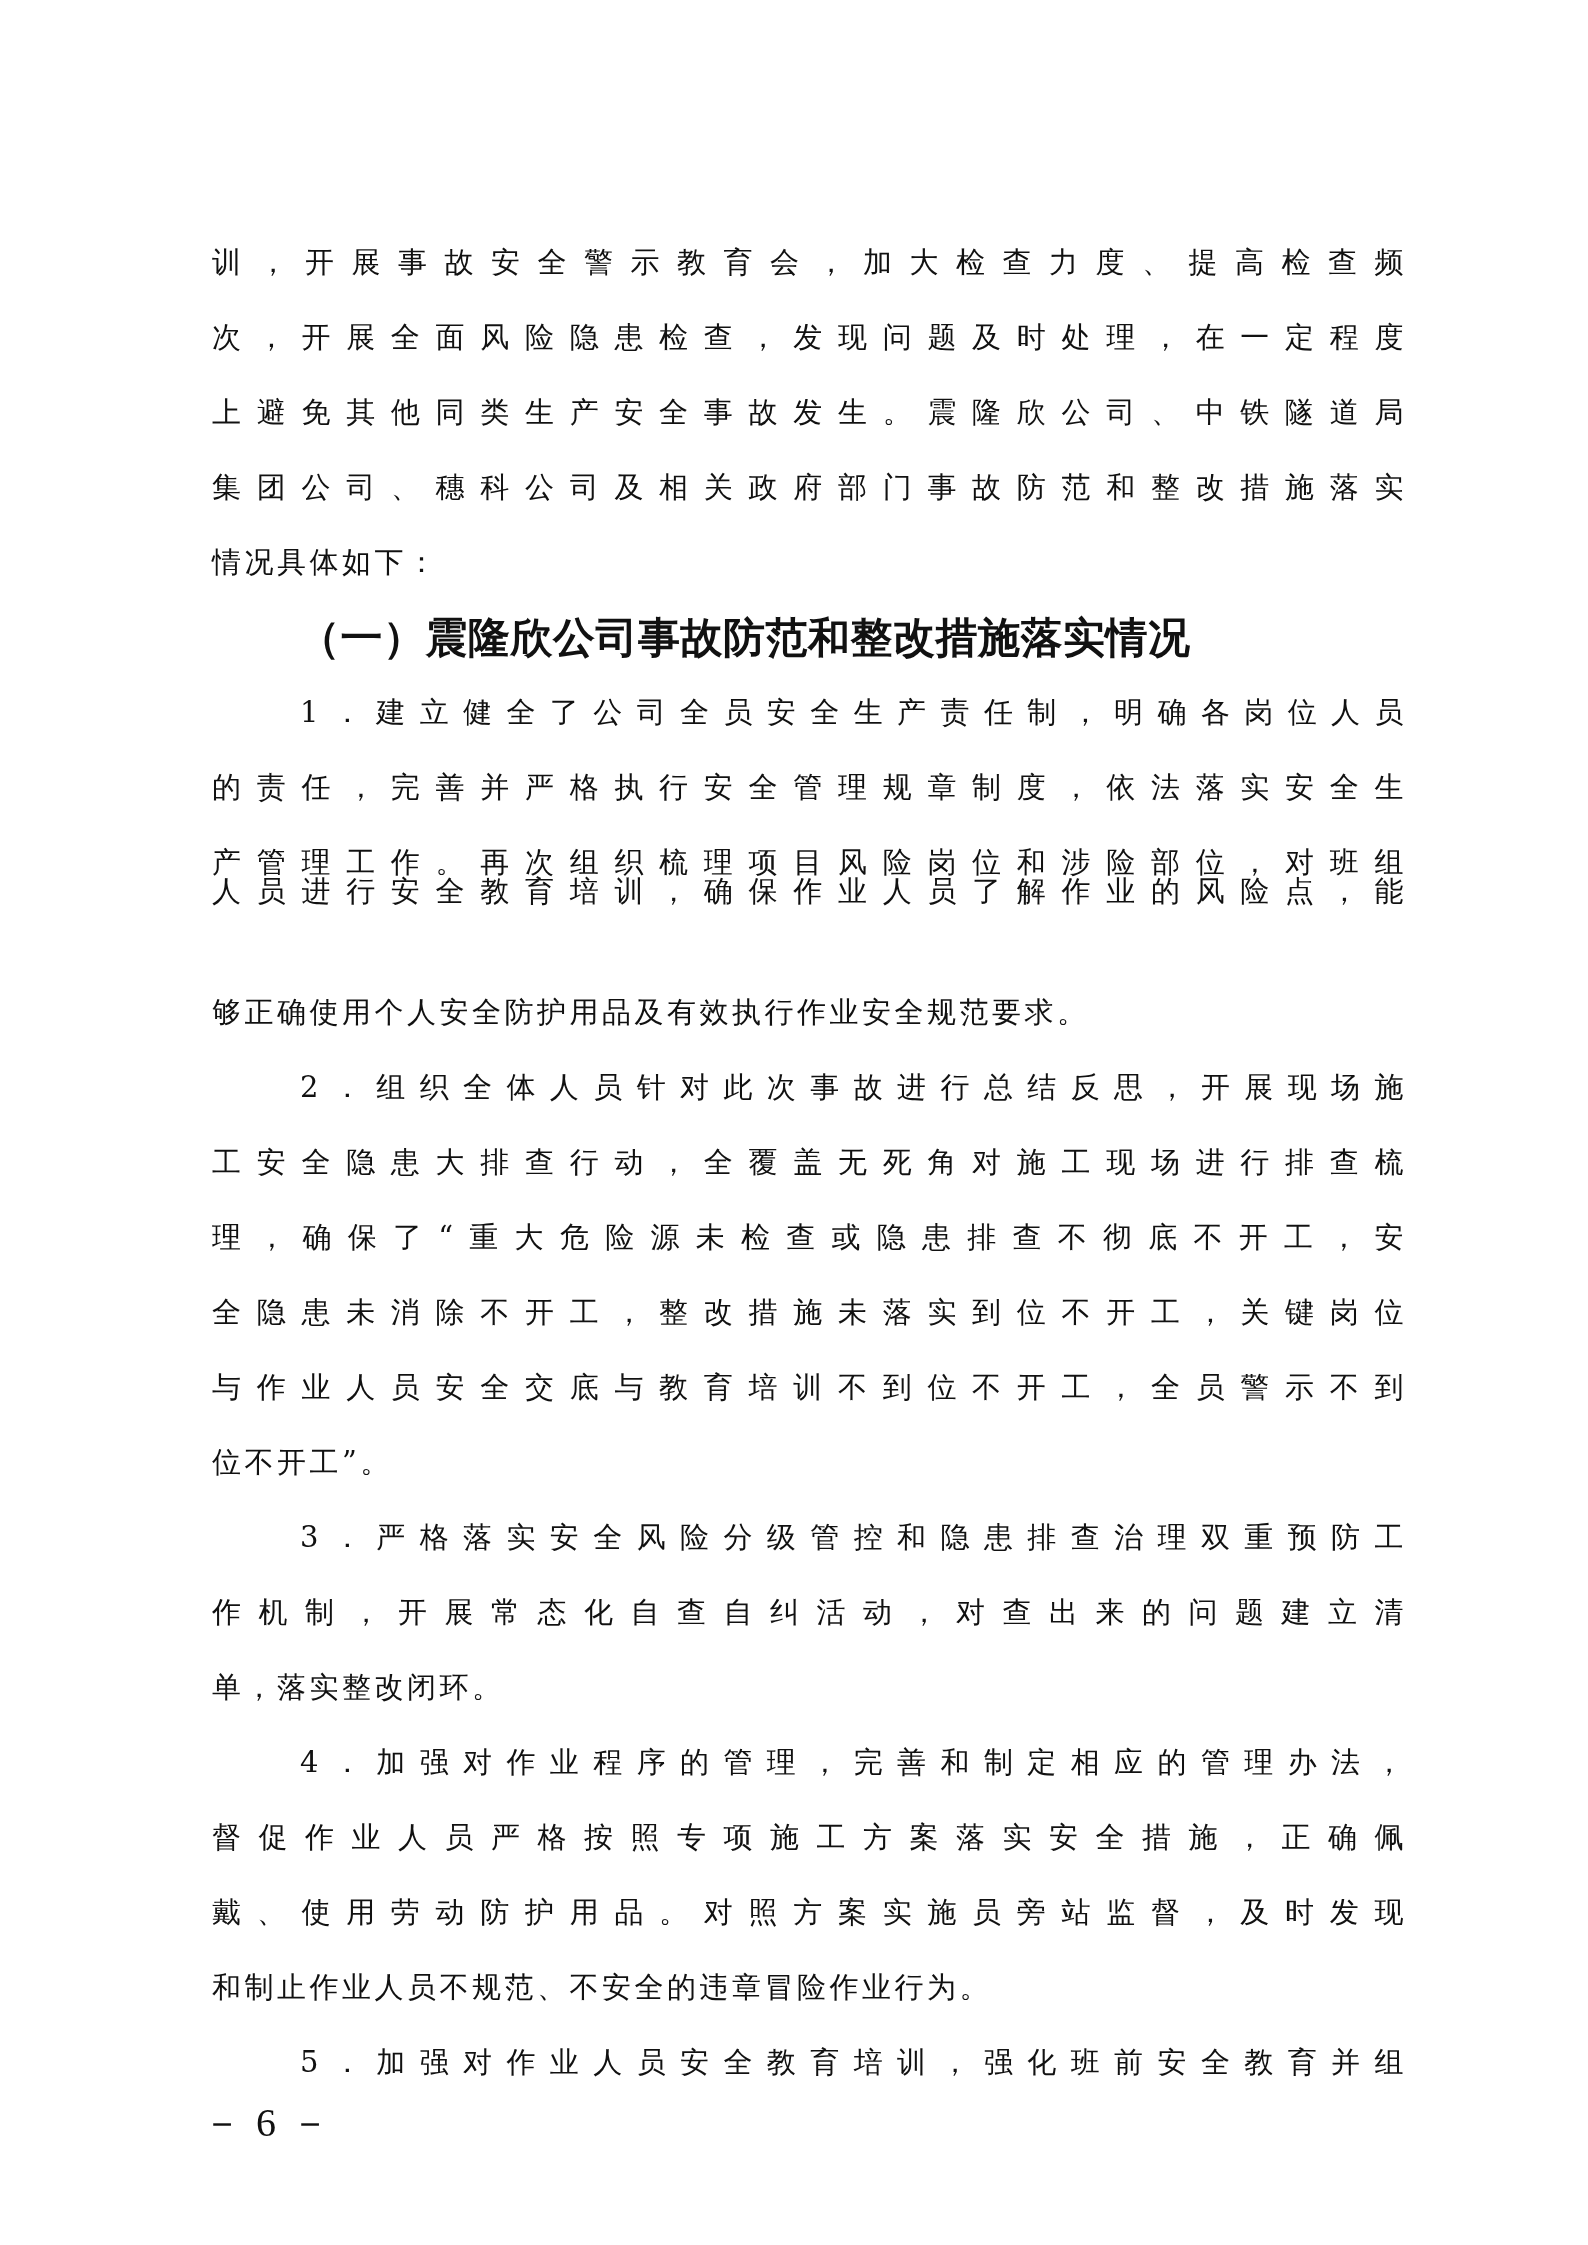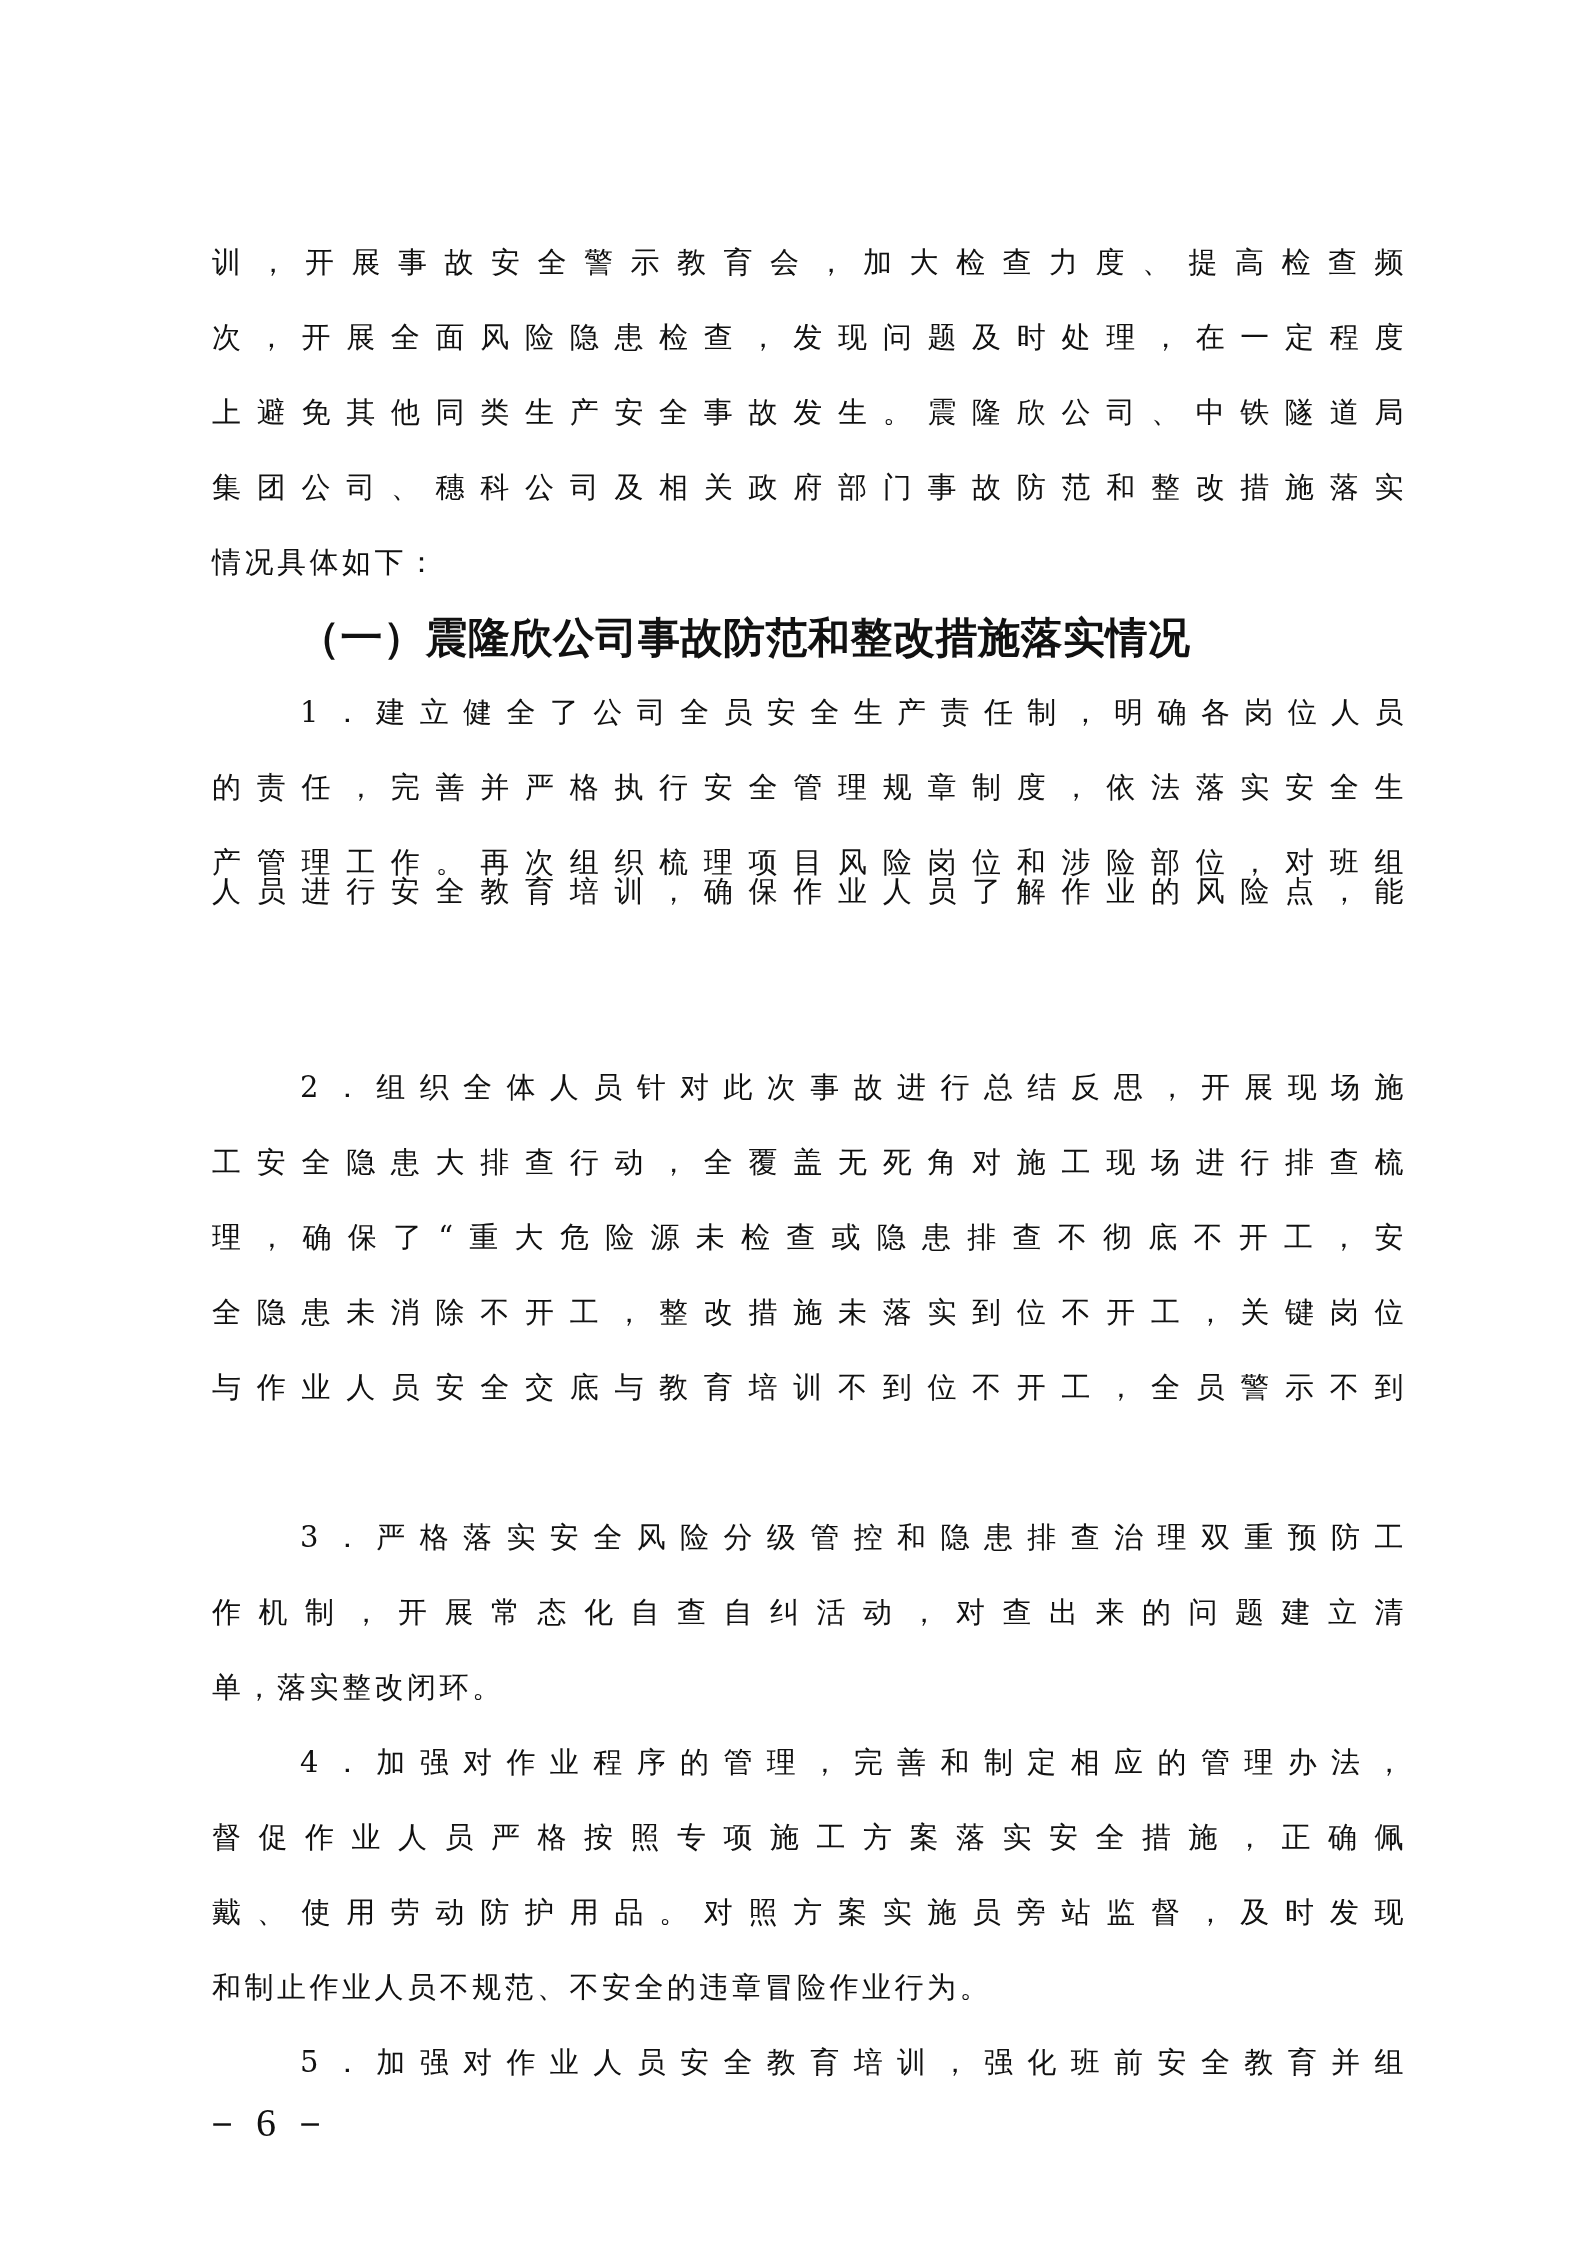--- a/index.html
+++ b/index.html
@@ -71,26 +71,28 @@
   <div class="line" style="top:375px;">上避免其他同类生产安全事故发生。震隆欣公司、中铁隧道局</div>
   <div class="line" style="top:450px;">集团公司、穗科公司及相关政府部门事故防范和整改措施落实</div>
   <div class="line last" style="top:525px;">情况具体如下：</div>
 
   <div class="heading" style="top:600px;">（一）震隆欣公司事故防范和整改措施落实情况</div>
 
   <div class="line indent" style="top:675px;">1．建立健全了公司全员安全生产责任制，明确各岗位人员</div>
   <div class="line" style="top:750px;">的责任，完善并严格执行安全管理规章制度，依法落实安全生</div>
   <div class="line" style="top:825px;">产管理工作。再次组织梳理项目风险岗位和涉险部位，对班组</div>
   <div class="line" style="top:854px;">人员进行安全教育培训，确保作业人员了解作业的风险点，能</div>
+  <div class="line last" style="top:975px;">够正确使用个人安全防护用品及有效执行作业安全规范要求。</div>
 
   <div class="line indent" style="top:1050px;">2．组织全体人员针对此次事故进行总结反思，开展现场施</div>
   <div class="line" style="top:1125px;">工安全隐患大排查行动，全覆盖无死角对施工现场进行排查梳</div>
   <div class="line" style="top:1200px;">理，确保了“重大危险源未检查或隐患排查不彻底不开工，安</div>
   <div class="line" style="top:1275px;">全隐患未消除不开工，整改措施未落实到位不开工，关键岗位</div>
   <div class="line" style="top:1350px;">与作业人员安全交底与教育培训不到位不开工，全员警示不到</div>
+  <div class="line last" style="top:1425px;">位不开工”。</div>
 
   <div class="line indent" style="top:1500px;">3．严格落实安全风险分级管控和隐患排查治理双重预防工</div>
   <div class="line" style="top:1575px;">作机制，开展常态化自查自纠活动，对查出来的问题建立清</div>
   <div class="line last" style="top:1650px;">单，落实整改闭环。</div>
 
   <div class="line indent" style="top:1725px;">4．加强对作业程序的管理，完善和制定相应的管理办法，</div>
   <div class="line" style="top:1800px;">督促作业人员严格按照专项施工方案落实安全措施，正确佩</div>
   <div class="line" style="top:1875px;">戴、使用劳动防护用品。对照方案实施员旁站监督，及时发现</div>
   <div class="line last" style="top:1950px;">和制止作业人员不规范、不安全的违章冒险作业行为。</div>
 

